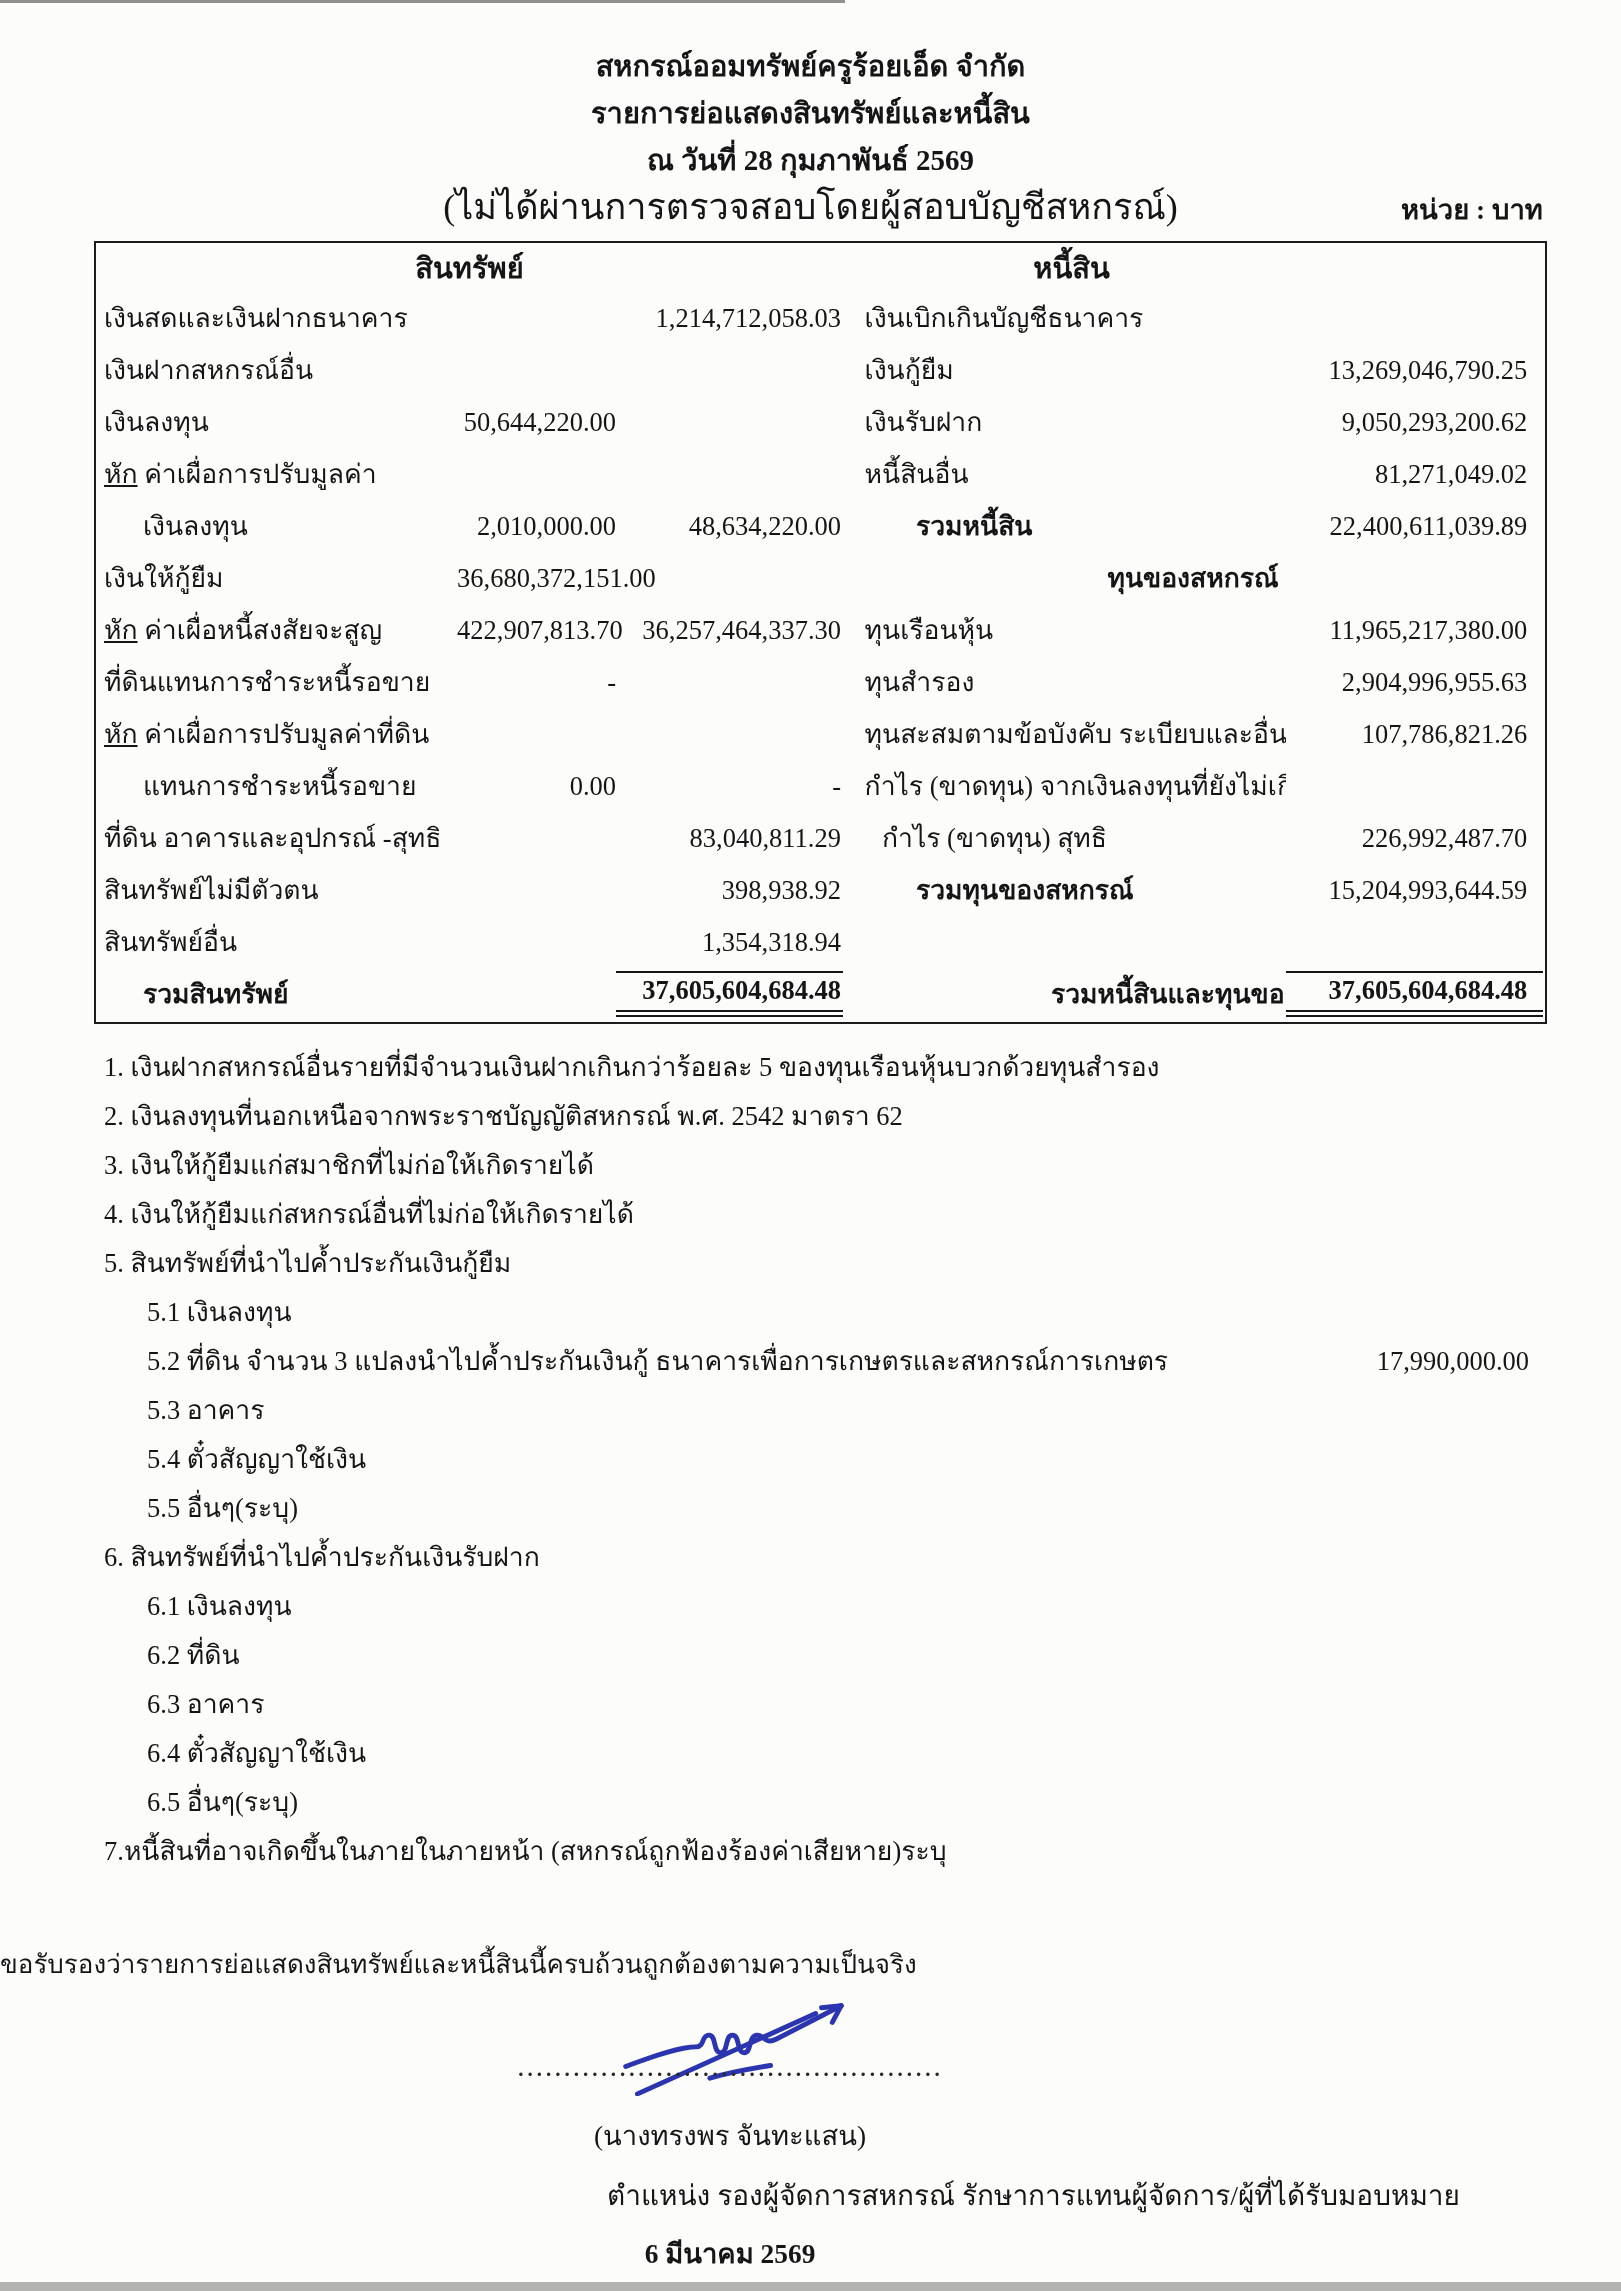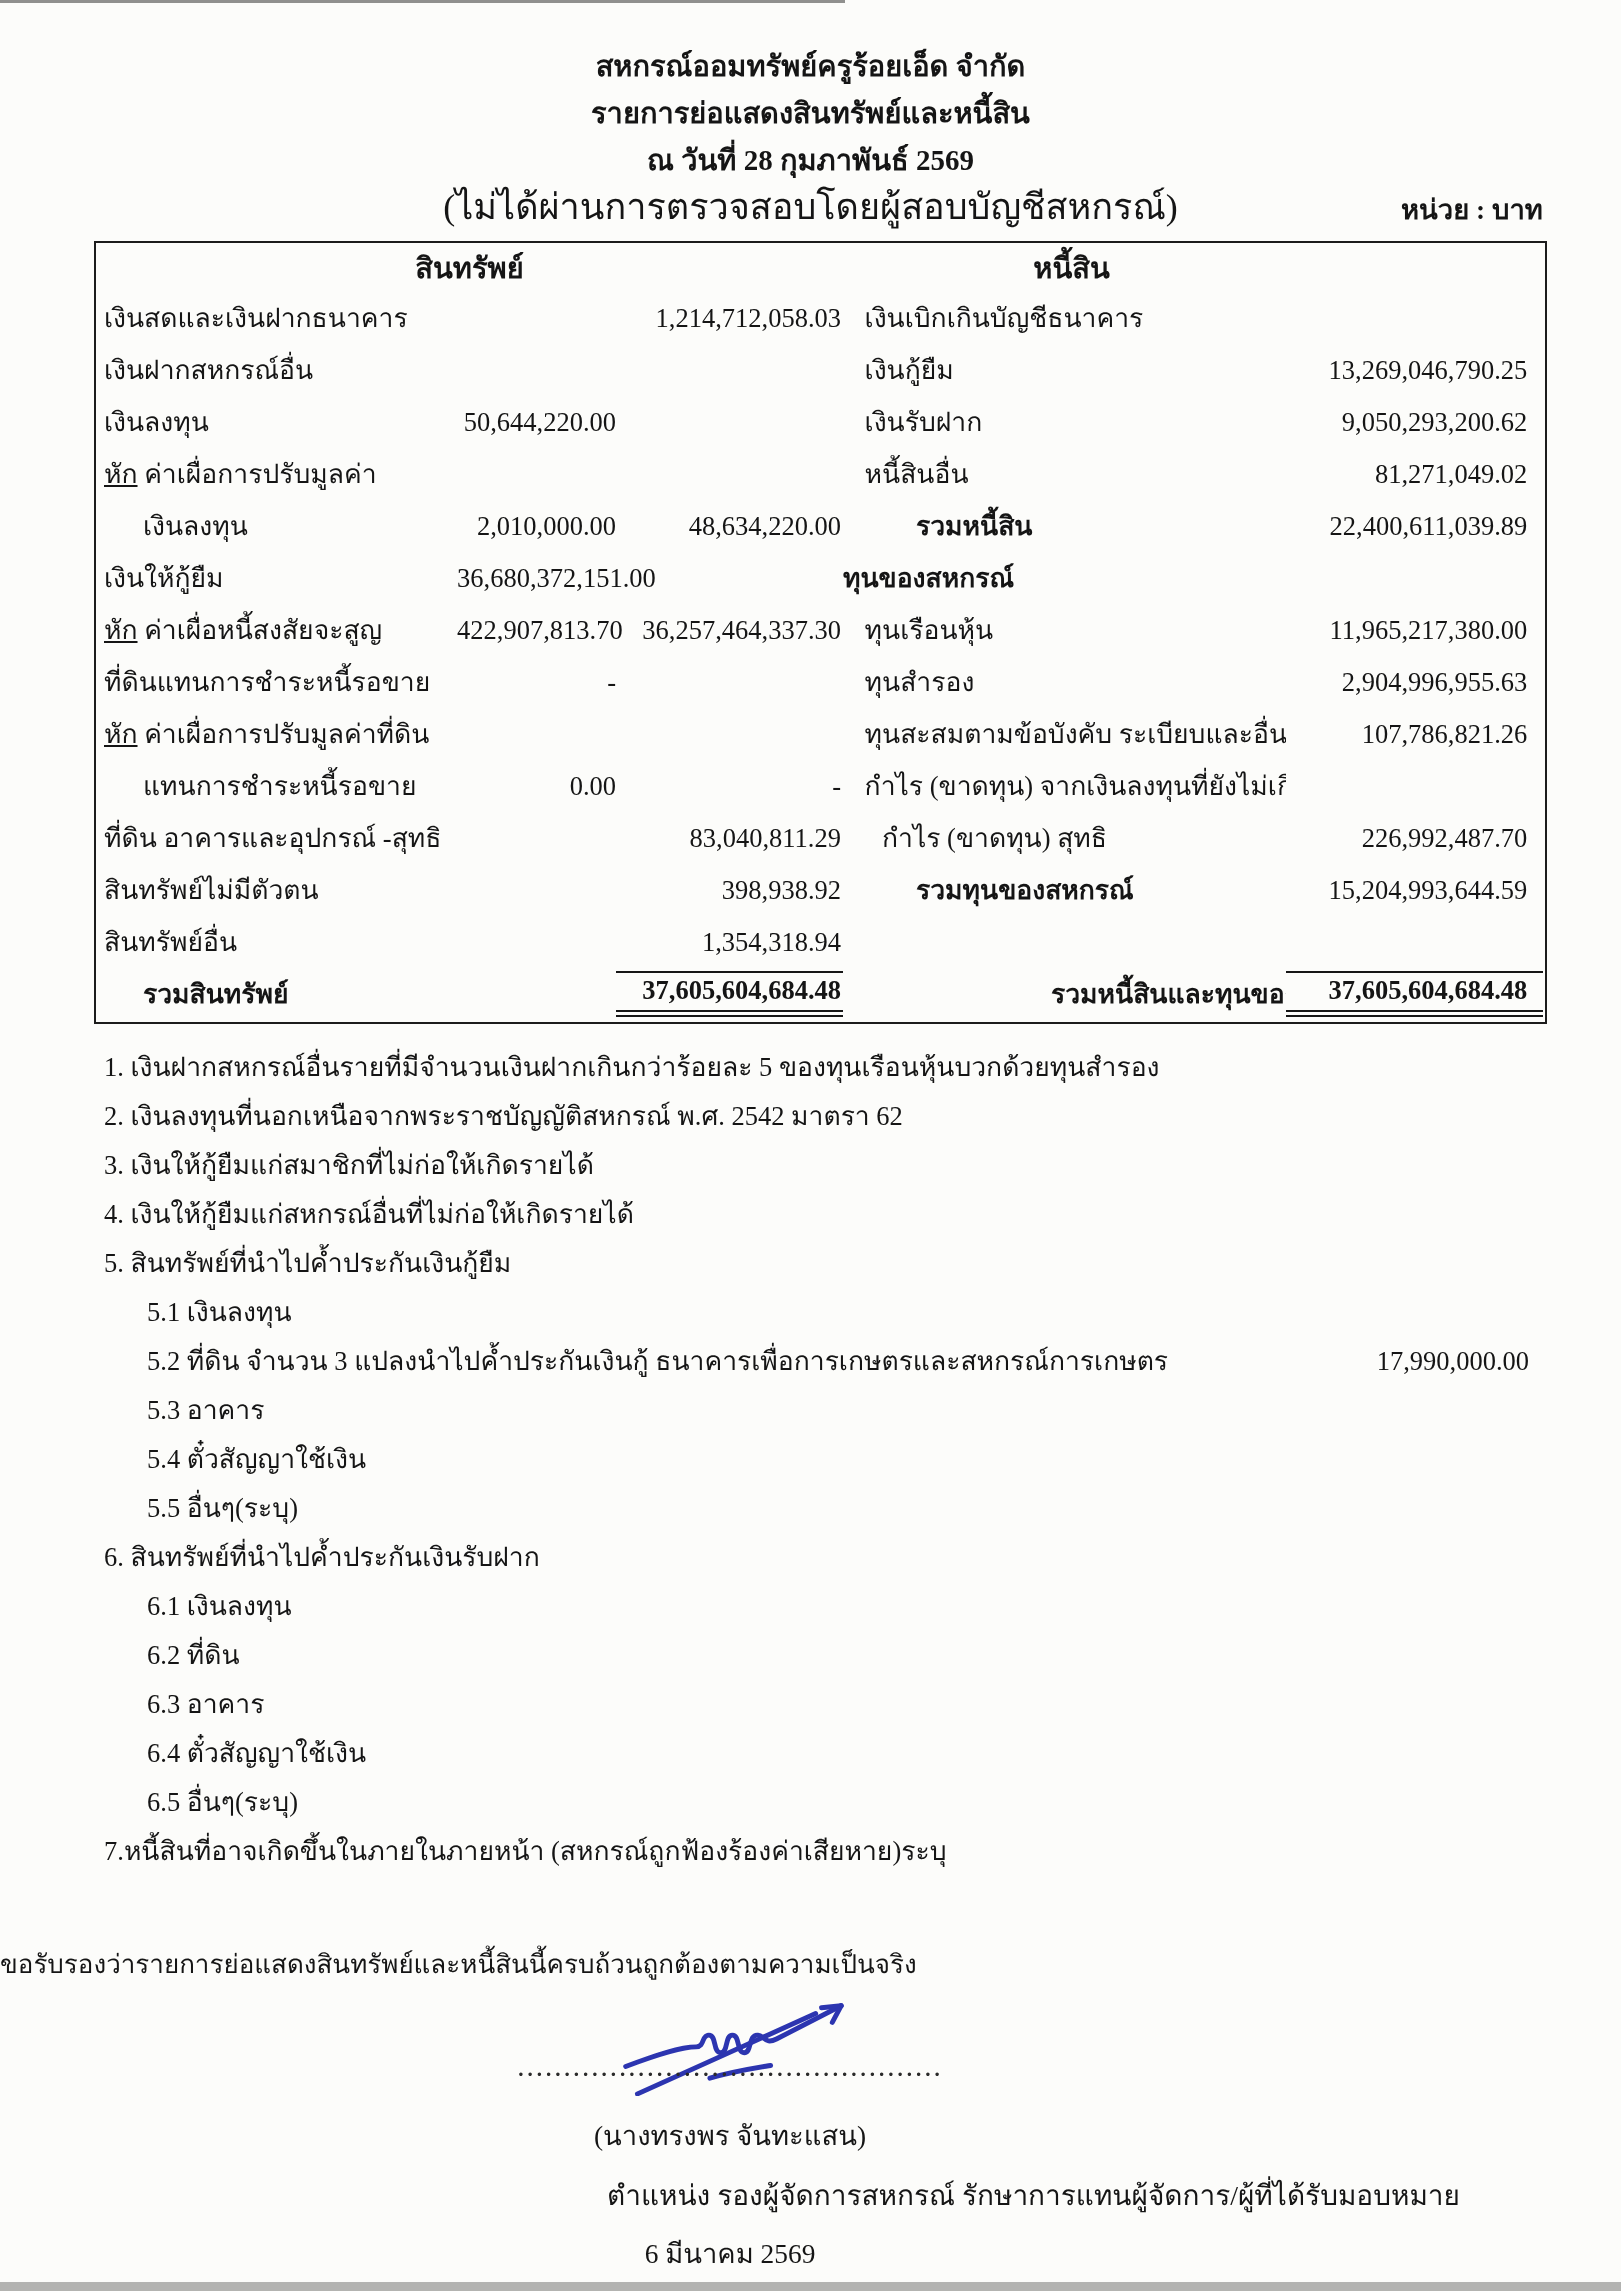--- a/index.html
+++ b/index.html
@@ -33,42 +33,42 @@
   .half { display:flex; align-items:center; height:100%; }
   .half.left  { width:747px; }
   .half.right { width:700px; }
   .cell { white-space:nowrap; }
   .lbl { flex:1; padding-left:8px; overflow:hidden; }
   .half.right .lbl { padding-left:21.6px; }
   .n1 { width:159px; text-align:right; }
   .n2 { width:227px; text-align:right; padding-right:2px; }
   .rn { width:257px; text-align:right; padding-right:15.7px; }
   .bold { font-weight:bold; }
-  .center-lbl { flex:1; padding:0 !important; }
+  .center-lbl { flex:1; text-align:center; padding:0 !important; }
   .ind1 { padding-left:47px; }
   .half.right .ind1 { padding-left:39px; }
   .half.right .ind2 { padding-left:73px; }
   .half.right .ind3 { padding-left:208px; }
   .hak { text-decoration:underline; }
   .tot { border-top:2.9px solid #161616; border-bottom:7.8px double #161616; padding-top:2px; padding-bottom:3.9px; }
 
   
   .notes { position:absolute; left:104px; top:1043px; width:1425px; }
   .note-row { position:relative; height:49px; line-height:49px; white-space:nowrap; }
   .note-row.sub { padding-left:43px; }
   .note-val { position:absolute; right:0; top:0; }
 
   
   .cert-line { position:absolute; top:1923px; left:0; width:1460px; font-size:26px;margin-top:20px; }
   .sig-ink { position:absolute; left:610px; top:1986px; }
   .sig-dots { position:absolute; top:2050px; left:0; width:1460px; text-align:center;
               font-size:29px; letter-spacing:2px; color:#2a2a2a; }
   .sig-name { position:absolute; top:2114px; left:0; width:1460px; text-align:center; font-size:27.4px; }
   .sig-pos  { position:absolute; top:2173px; left:0; width:1460px; text-align:right; font-size:28px; }
-  .sig-date { position:absolute; top:2232px; left:0; width:1460px; text-align:center; font-size:27.4px; }
+  .sig-date { position:absolute; top:2232px; left:0; width:1460px; text-align:center; font-size:27.4px;font-weight:bold; }
 </style>
 </head>
 <body>
 
 <div class="page">
   <div class="scan-top"></div>
 
   <div class="doc-header">
     <div class="h-bold">สหกรณ์ออมทรัพย์ครูร้อยเอ็ด จำกัด</div>
     <div class="h-bold">รายการย่อแสดงสินทรัพย์และหนี้สิน</div>

